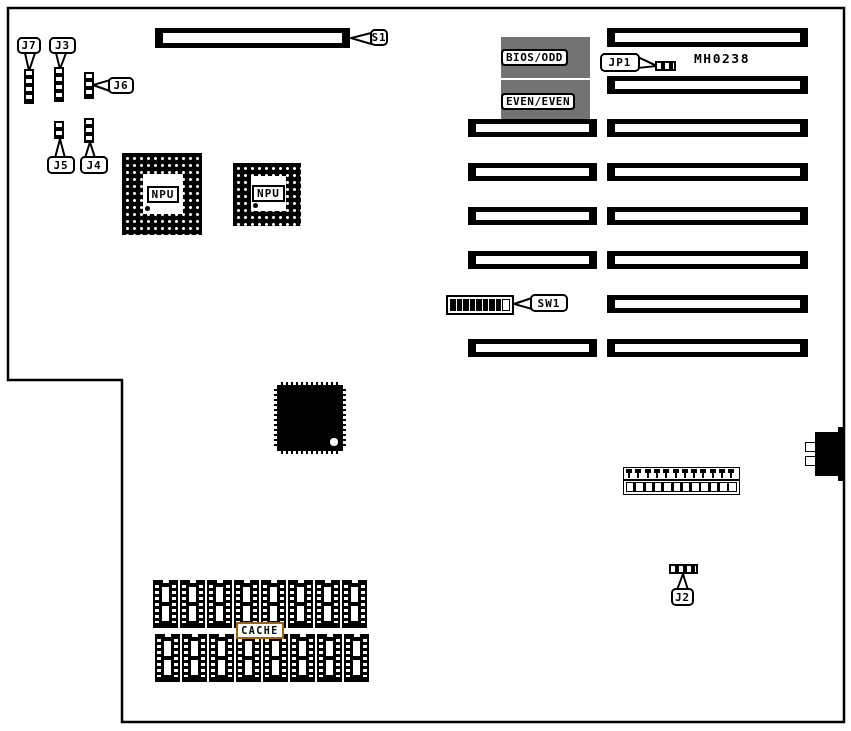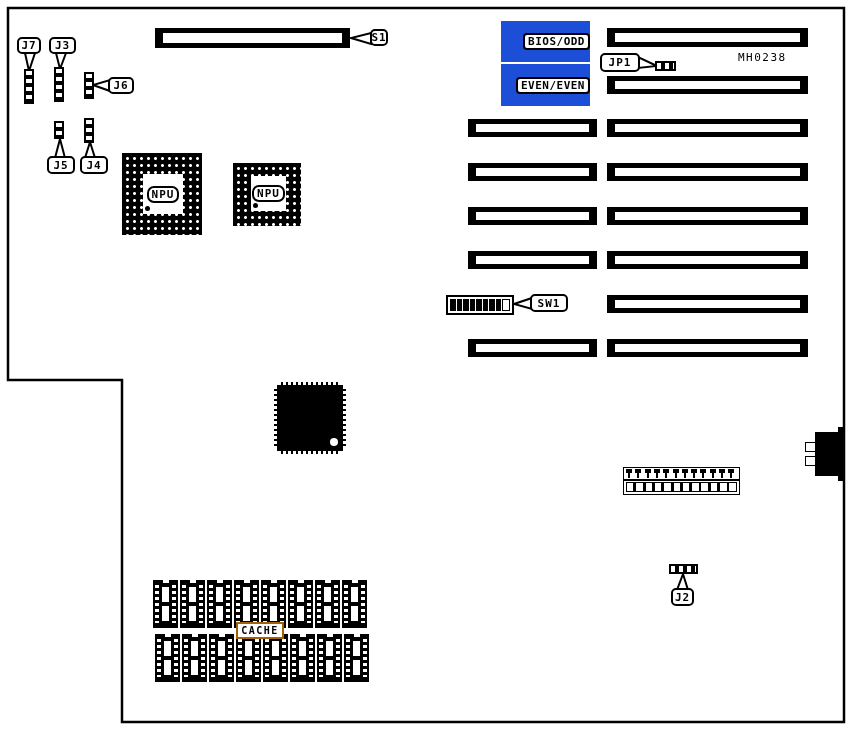--- a/index.html
+++ b/index.html
@@ -25,26 +25,26 @@
   .vjump { position:absolute; z-index:2; border:2px solid #000; box-sizing:border-box;
     background:repeating-linear-gradient(180deg,#fff 0 4px,#000 4px 8px); }
   .hjump { position:absolute; z-index:2; border:2px solid #000; box-sizing:border-box;
     background:repeating-linear-gradient(90deg,#fff 0 4px,#000 4px 8px); }
 
   
   .pga { position:absolute; z-index:1; background-color:#000;
     background-image:radial-gradient(#fff 26%, transparent 32%);
     background-size:7px 7px; background-position:2px 2px; }
   .pga-center { position:absolute; background:#fff; display:flex; align-items:center; justify-content:center; }
-  .chip-tag { background:#fff; border:2px solid #000; border-radius:7px; padding:0 3px;
+  .chip-tag { background:#fff; border:2px solid #000; border-radius:0; padding:0 3px;
     font-size:11px; font-weight:bold; letter-spacing:1px; line-height:13px; }
   .pin1 { position:absolute; background:#000; border-radius:50%; }
 
   
-  .bios { position:absolute; z-index:1; background:#1d4ed8; display:flex; align-items:center; justify-content:flex-end; }
+  .bios { position:absolute; z-index:1; background:#737373; display:flex; align-items:center; justify-content:flex-start;margin-top:16px; }
   .bios .tag { background:#fff; border:2px solid #000; border-radius:4px; padding:0 3px;
     font-size:11px; font-weight:bold; letter-spacing:0.5px; line-height:13px; white-space:nowrap; }
 
   
   .cpu { position:absolute; z-index:1; background:#000;
     clip-path:polygon(0 0, calc(100% - 12px) 0, 100% 12px, 100% 100%, 0 100%);
     display:flex; align-items:center; justify-content:center; }
   .cpu .dot { position:absolute; width:9px; height:9px; border-radius:50%; background:#fff; right:10px; top:6px; }
 
   
@@ -92,21 +92,21 @@
       linear-gradient(#fff,#fff),
       repeating-linear-gradient(180deg,#fff 0 3px,transparent 3px 6px),
       repeating-linear-gradient(180deg,#fff 0 3px,transparent 3px 6px);
     background-size:6px 3px, 7px 15px, 7px 15px, 4px 38px, 4px 38px;
     background-position:10px 0, 9px 7px, 9px 26px, 2px 5px, 19px 5px;
     background-repeat:no-repeat; }
   .cache-tag { position:absolute; z-index:4; background:#fff; border:2px solid #a16207;
     display:flex; align-items:center; justify-content:center;
     font-size:10px; font-weight:bold; letter-spacing:1.5px; box-sizing:border-box; }
 
-  .partnum { position:absolute; z-index:2; font-size:11px; letter-spacing:1.5px; font-weight:normal;margin-left:44px; }
+  .partnum { position:absolute; z-index:2; font-size:13px; letter-spacing:1.5px; font-weight:bold; }
 </style>
 </head>
 <body>
 
 <div class="stage">
 
   <svg class="layer" width="851" height="731" viewBox="0 0 851 731">
     <polygon points="8,8 844,8 844,722 122,722 122,380 8,380" fill="none" stroke="#000" stroke-width="2.5"></polygon>
     <polygon points="25,53 35,53 29,71" fill="#fff" stroke="#000" stroke-width="2"></polygon>
     <polygon points="56,53 66,53 60,69" fill="#fff" stroke="#000" stroke-width="2"></polygon>

